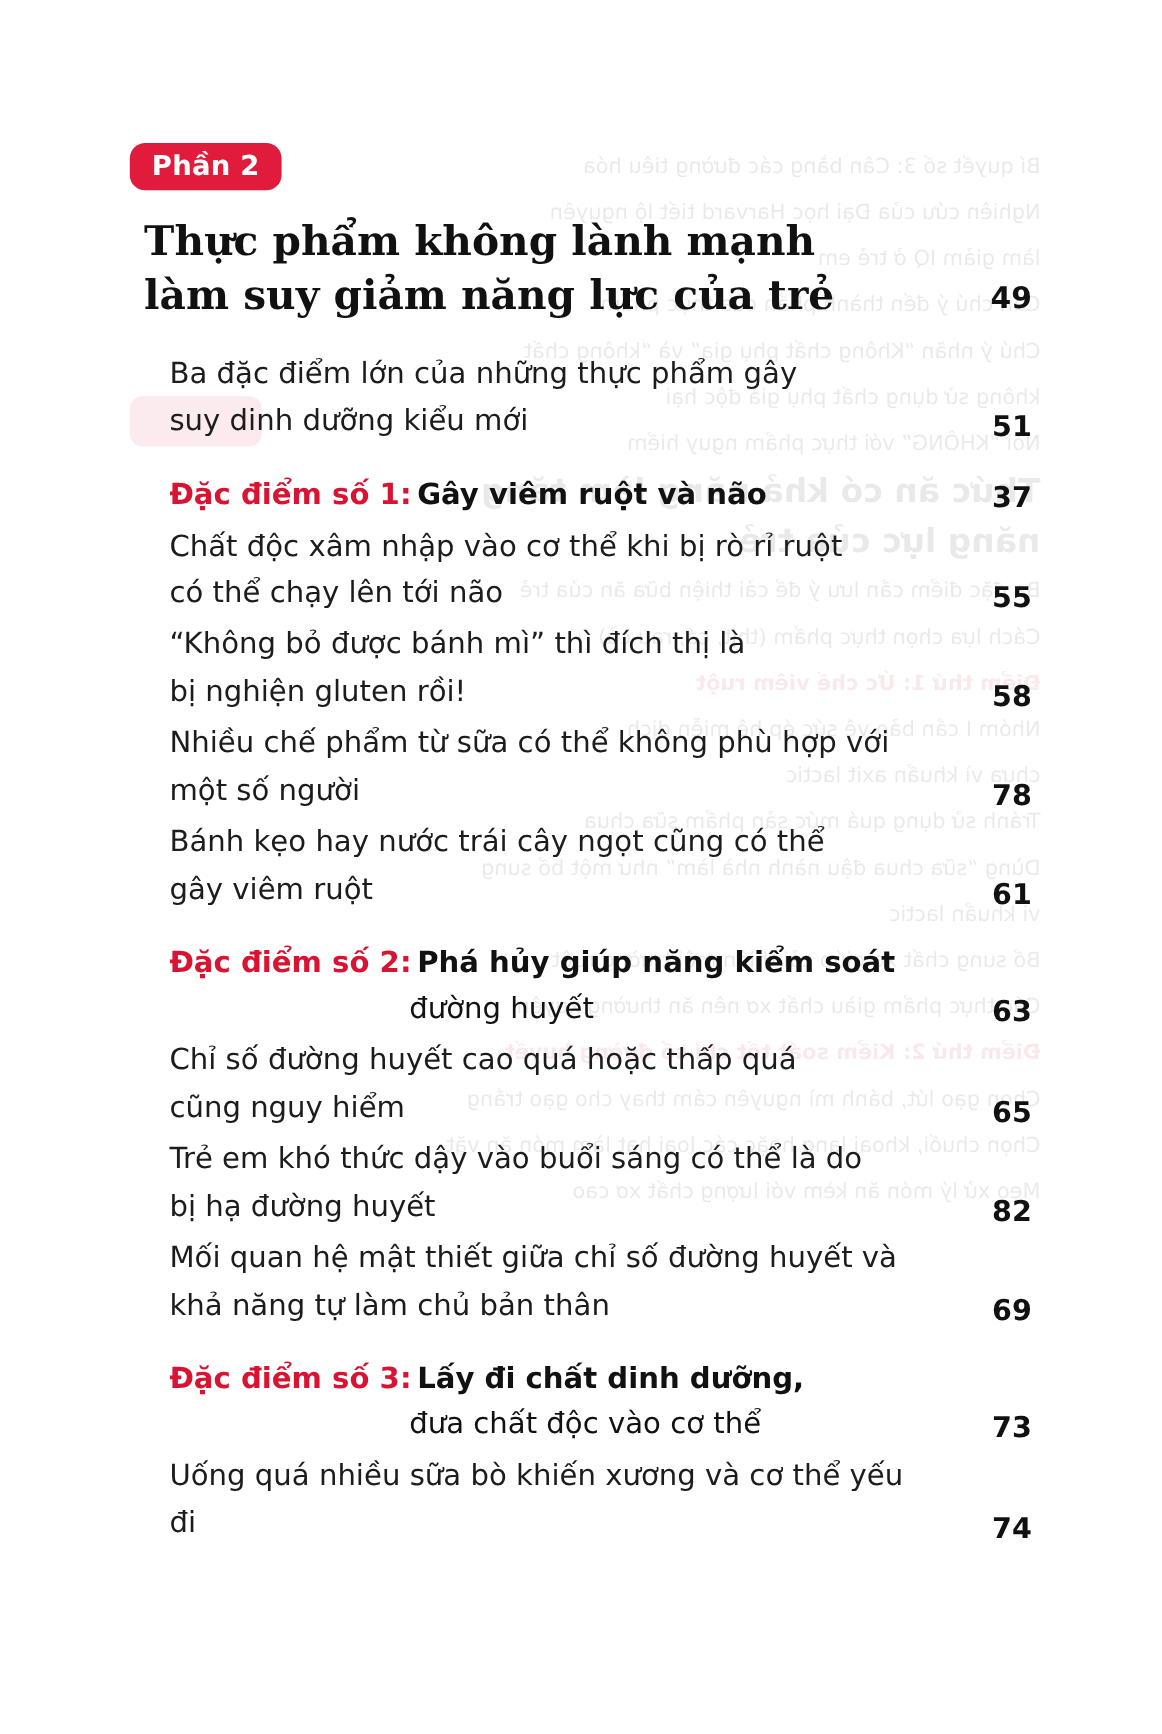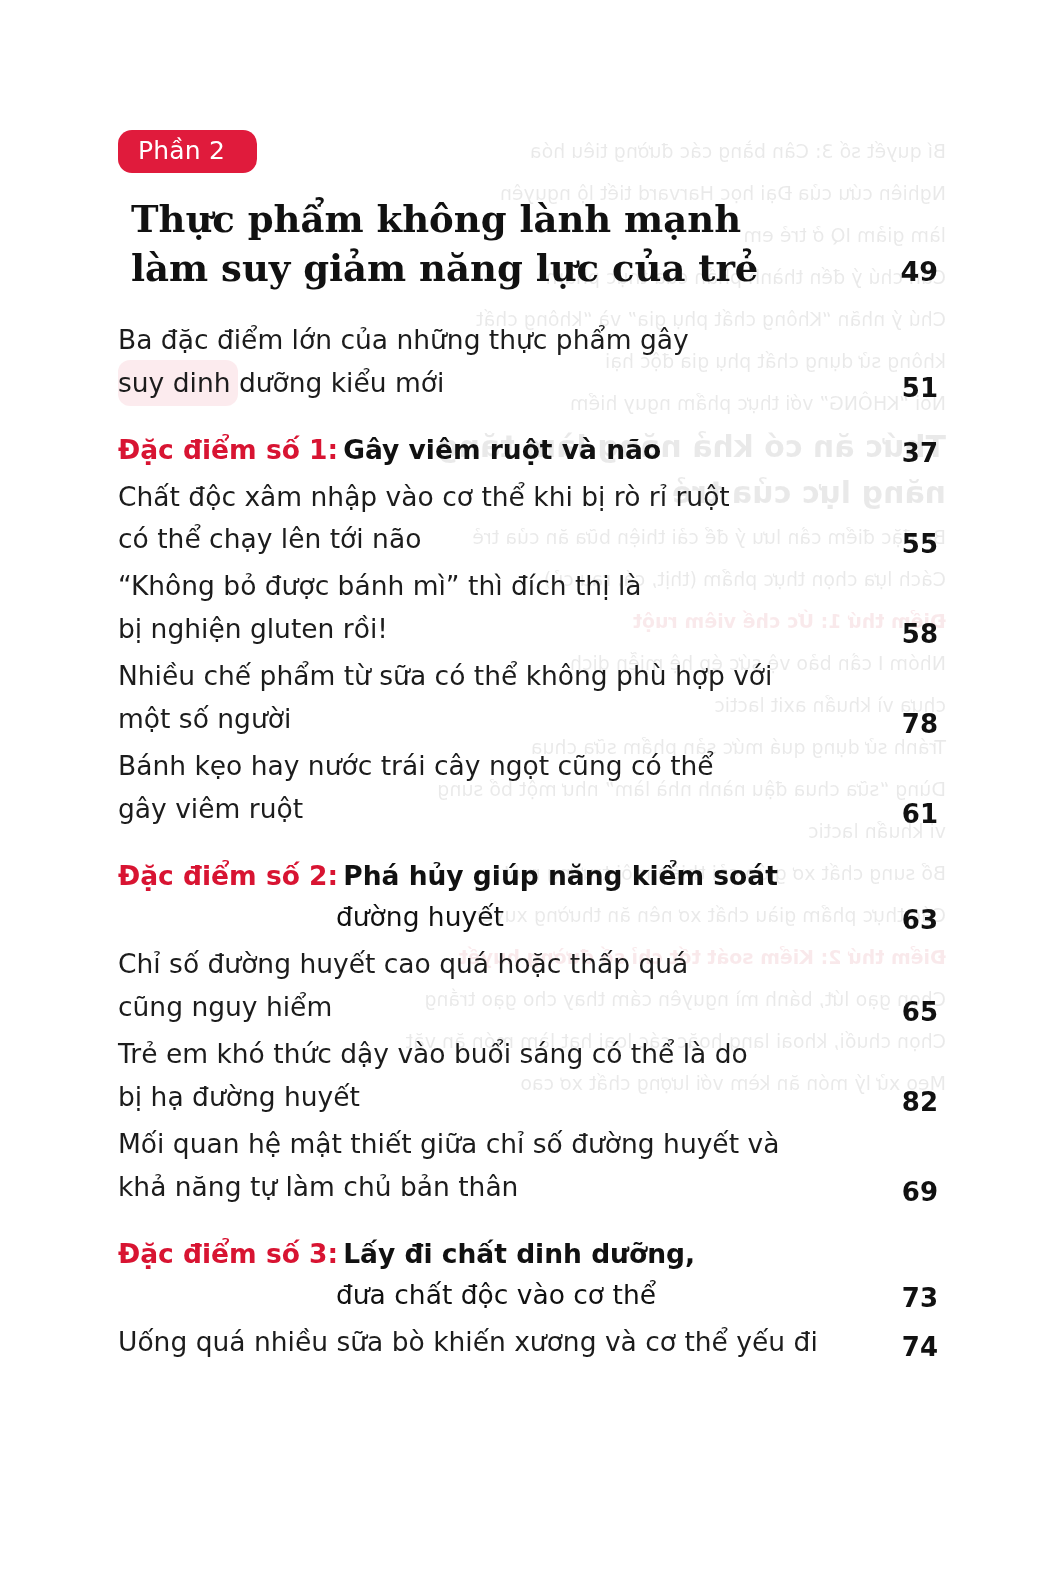--- a/index.html
+++ b/index.html
@@ -57,23 +57,23 @@
     position: relative;
     z-index: 2;
     padding: 130px 118px 0 118px;
     box-sizing: border-box;
   }
 
   .part-badge {
     display: inline-block;
     background: #e01b3c;
     color: #ffffff;
-    font-weight: normal;
+    font-weight: bold;
     font-size: 25px;
-    padding: 8px 32px 10px 20px;
+    padding: 8px 20px 10px 20px;
     border-radius: 14px;
     letter-spacing: 0.2px;
     line-height: 1;
   }
 
   .part-title {
     font-family: "DejaVu Serif", serif;
     font-weight: bold;
     font-size: 37px;
     line-height: 1.32;
@@ -87,20 +87,21 @@
     right: 0;
     bottom: 3px;
     font-family: "DejaVu Sans", sans-serif;
     font-size: 27px;
     font-weight: bold;
     text-align: center;
   }
 
   .toc {
     margin-top: 26px;
+    margin-left: 36px;
   }
 
   .entry {
     position: relative;
     margin-bottom: 4px;
   }
   .entry .lines {
     font-size: 26.5px;
     line-height: 1.62;
     color: #1c1c1c;

